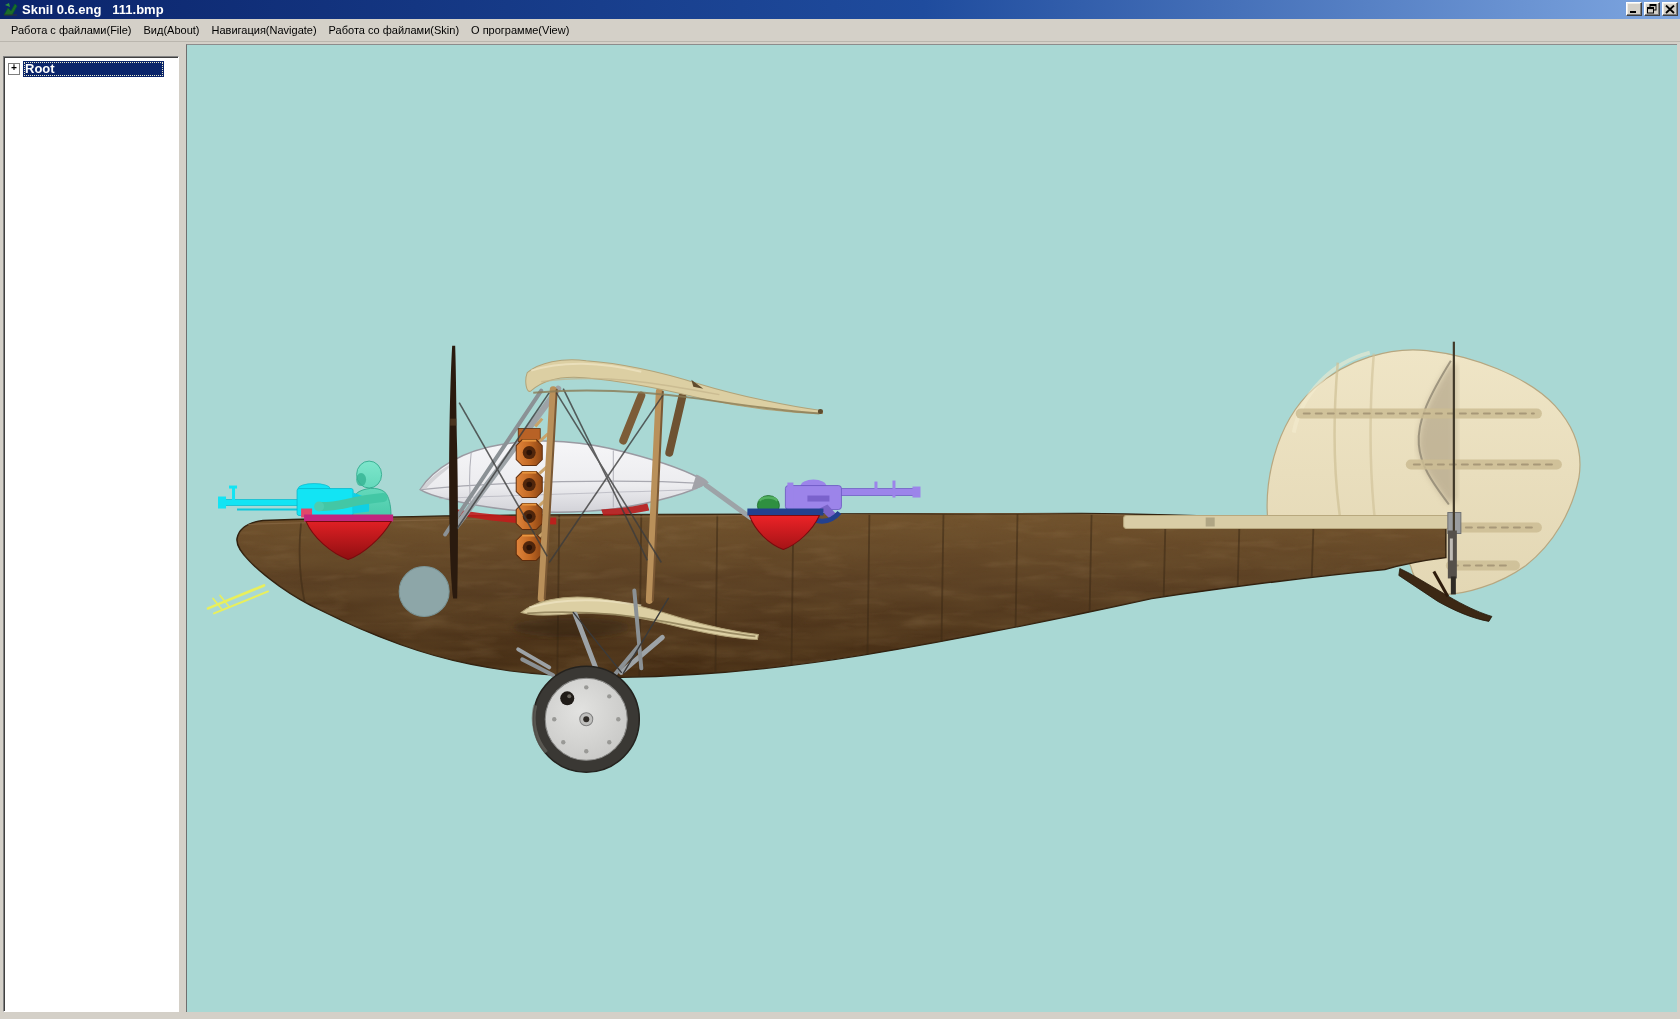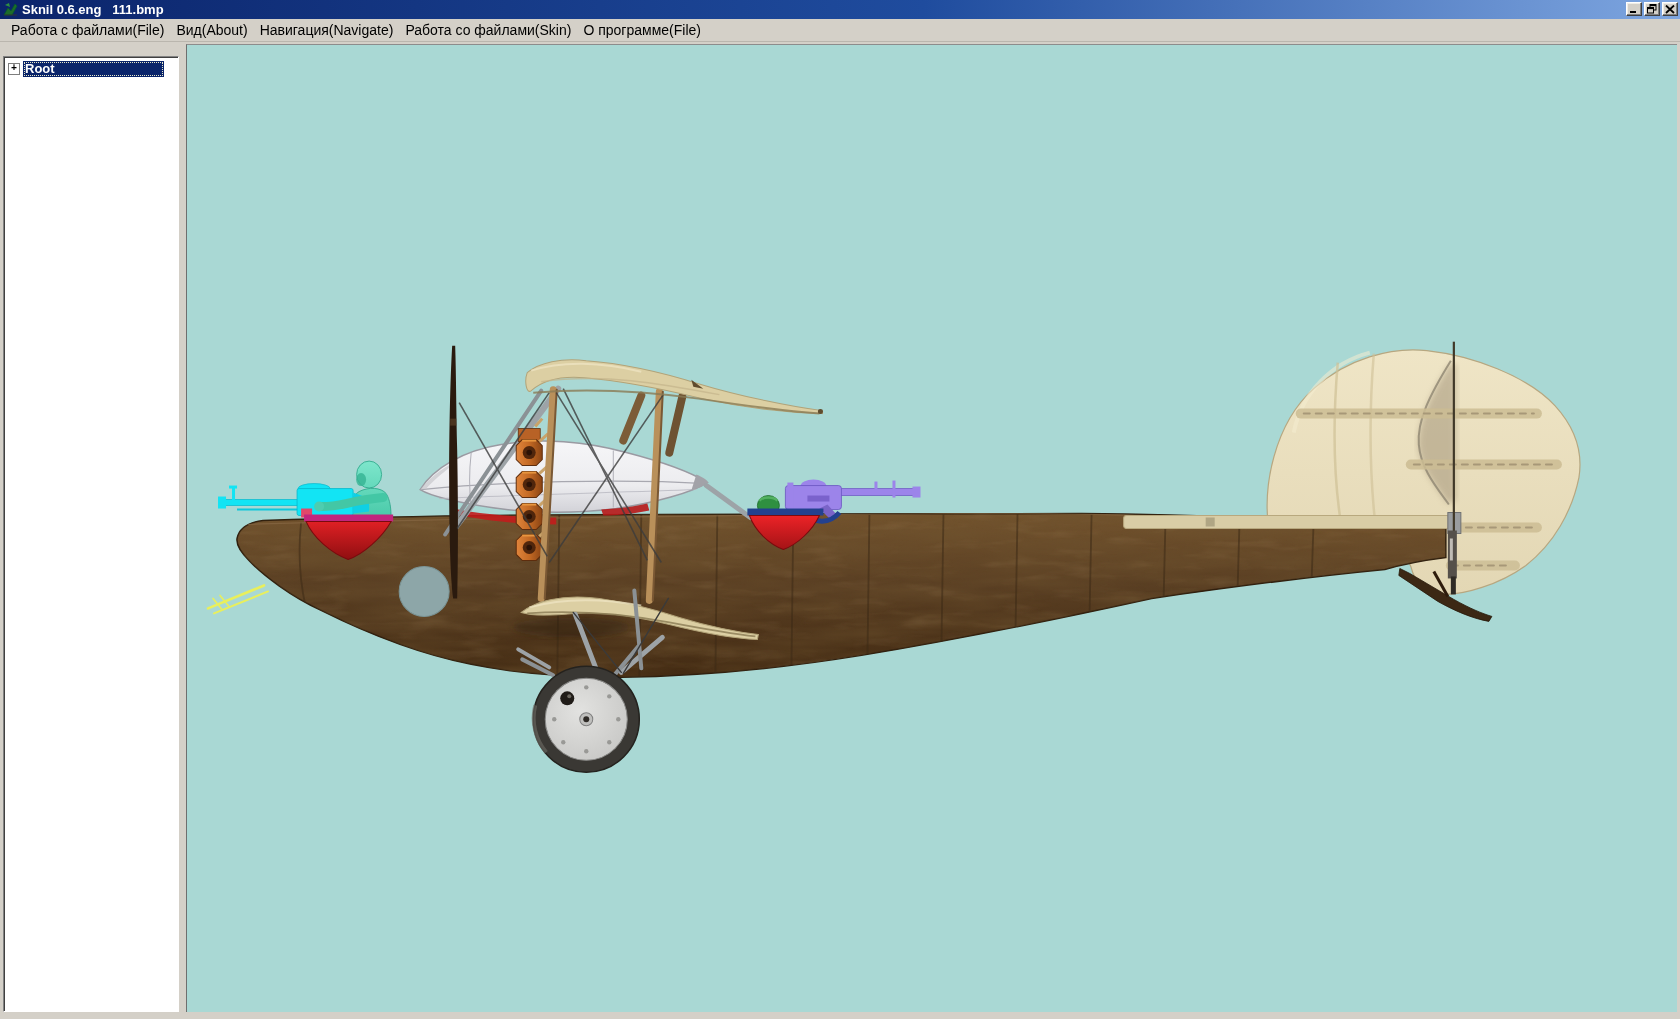--- a/index.html
+++ b/index.html
@@ -22,21 +22,21 @@
     border:1px solid;border-color:#ffffff #404040 #404040 #ffffff;
     box-shadow:inset -1px -1px 0 #808080,inset 1px 1px 0 #f0ede6;
     display:flex;align-items:center;justify-content:center;padding:0;
   }
   
   .menubar{
     position:absolute;top:19px;left:0;width:100%;height:23px;box-sizing:border-box;
     background:var(--c-chrome,#d4d0c8);display:flex;align-items:center;padding-left:6px;
     border-bottom:1px solid #bab6ae;
   }
-  .menu-item{font-size:14px;color:#000;padding:3px 5px;margin-right:2px;white-space:pre;}
+  .menu-item{font-size:11px;color:#000;padding:3px 5px;margin-right:2px;white-space:pre;}
   
   .left-col{position:absolute;left:0;top:42px;width:186px;bottom:0;background:var(--c-chrome,#d4d0c8);}
   .tree{
     position:absolute;left:3px;top:14px;width:176px;height:956px;box-sizing:border-box;
     background:#ffffff;
     border:1px solid;border-color:#828282 #ffffff #ffffff #828282;
     box-shadow:inset 1px 1px 0 #404040;
     padding-top:3px;
   }
   .tree-row{display:flex;align-items:center;height:17px;margin-left:4px;}
@@ -89,21 +89,21 @@
       </svg>
     </button>
   </div>
 </div>
 
 <div class="menubar">
   <span class="menu-item">Работа с файлами(File)</span>
   <span class="menu-item">Вид(About)</span>
   <span class="menu-item">Навигация(Navigate)</span>
   <span class="menu-item">Работа со файлами(Skin)</span>
-  <span class="menu-item">О программе(File)</span>
+  <span class="menu-item">О программе(View)</span>
 </div>
 
 <div class="left-col">
   <div class="tree">
     <div class="tree-row">
       <div class="expander">+</div>
       <div class="root-label">Root</div>
     </div>
   </div>
 </div>

